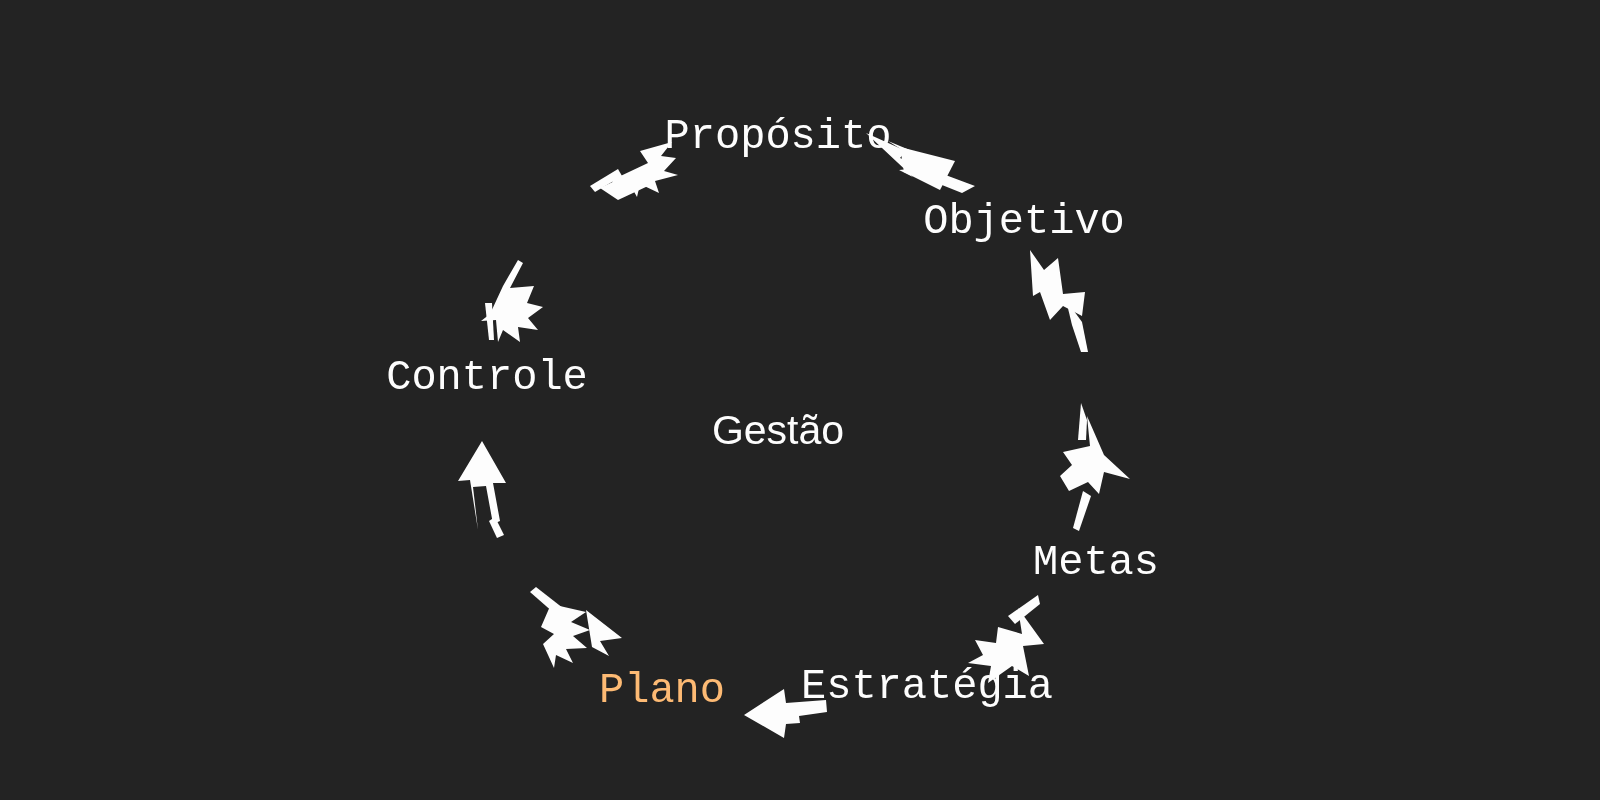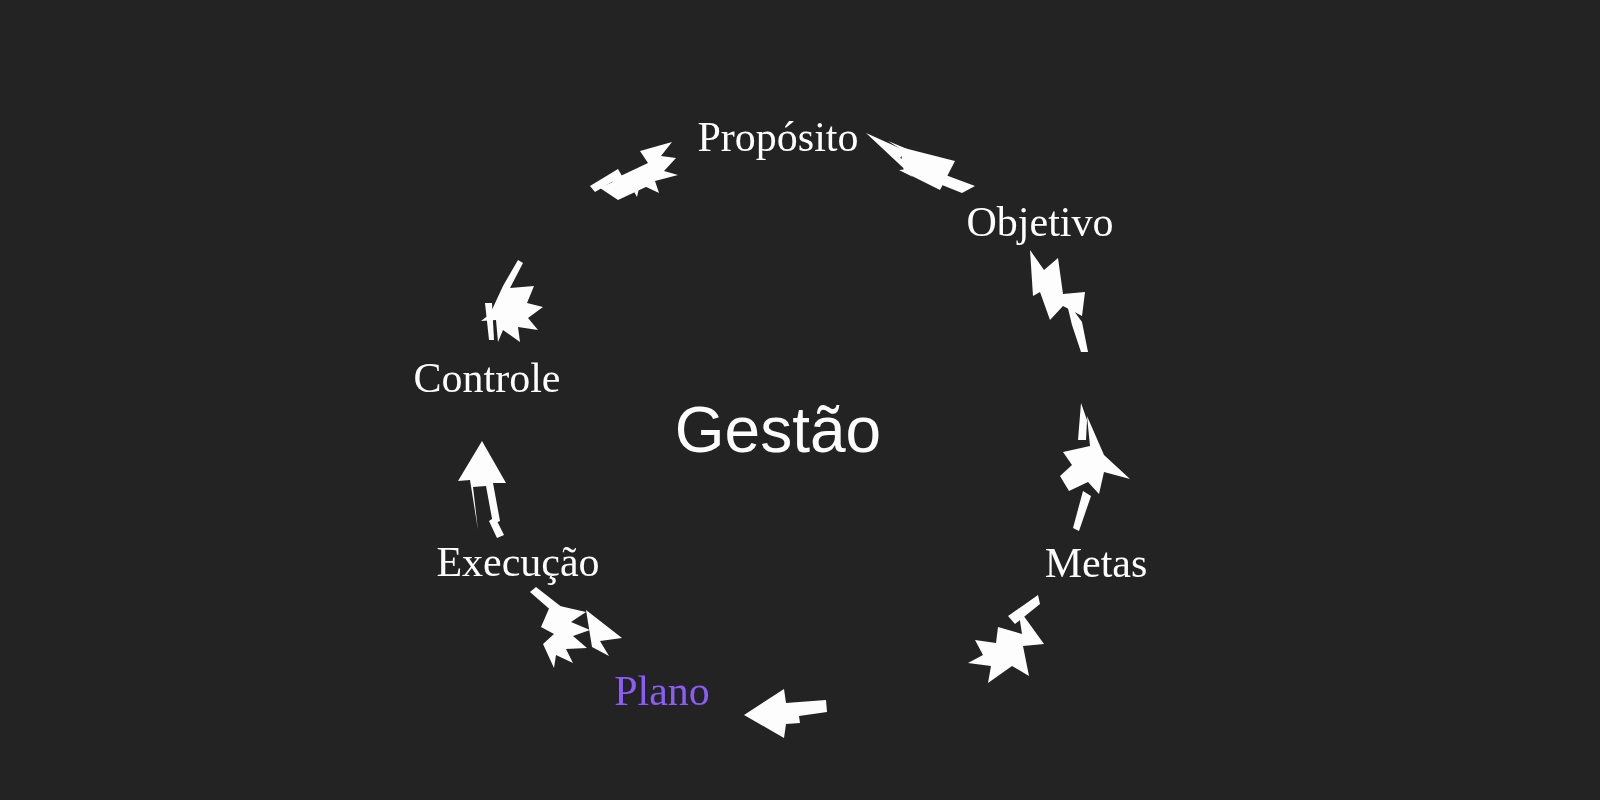--- a/index.html
+++ b/index.html
@@ -18,36 +18,36 @@
   #cycle-svg {
     position: absolute;
     left: 0;
     top: 0;
     width: 1600px;
     height: 800px;
   }
   .node-label {
     position: absolute;
     color: #fdfdfd;
-    font-family: Liberation Serif, serif;
+    font-family: Liberation Mono, monospace;
     font-size: 42px;
     font-weight: 400;
     line-height: 1;
     white-space: nowrap;
     transform: translate(-50%, -50%);
     letter-spacing: 0px;
   }
   .node-label.highlight {
-    color: #8b5cf6;
+    color: #fdba74;
   }
   #center-label {
     position: absolute;
     color: #fdfdfd;
     font-family: "Liberation Sans", sans-serif;
-    font-size: 64px;
+    font-size: 41px;
     font-weight: 400;
     line-height: 1;
     white-space: nowrap;
     transform: translate(-50%, -50%);
   }
 </style>
 </head>
 <body>
 
 <div id="stage">
@@ -101,26 +101,26 @@
       <path d="M 612,180 L 648,163 L 640,151 L 672,142 L 661,156 L 676,158 L 664,171 L 678,175 L 655,181 L 659,193 L 640,184 L 637,197 L 627,179 L 614,188 Z"></path>
       <path d="M 600,188 L 638,170 L 648,186 L 618,200 Z"></path>
     </g>
 
   </svg>
 
   <div id="center-label" style="left:778px; top:430px;">Gestão</div>
 
   <div class="node-label" style="left:778px; top:137px;">Propósito</div>
 
-  <div class="node-label" style="left:1024px; top:222px;margin-left:16px;">Objetivo</div>
+  <div class="node-label" style="left:1024px; top:222px;">Objetivo</div>
 
 
   <div class="node-label" style="left:1096px; top:563px;">Metas</div>
 
+  <div class="node-label" style="left:927px; top:687px;">Estratégia</div>
 
   <div class="node-label highlight" style="left:662px; top:691px;">Plano</div>
 
-  <div class="node-label" style="left:518px; top:562px;">Execução</div>
 
   <div class="node-label" style="left:487px; top:378px;">Controle</div>
 
 
 </div>
 
 </body></html>

